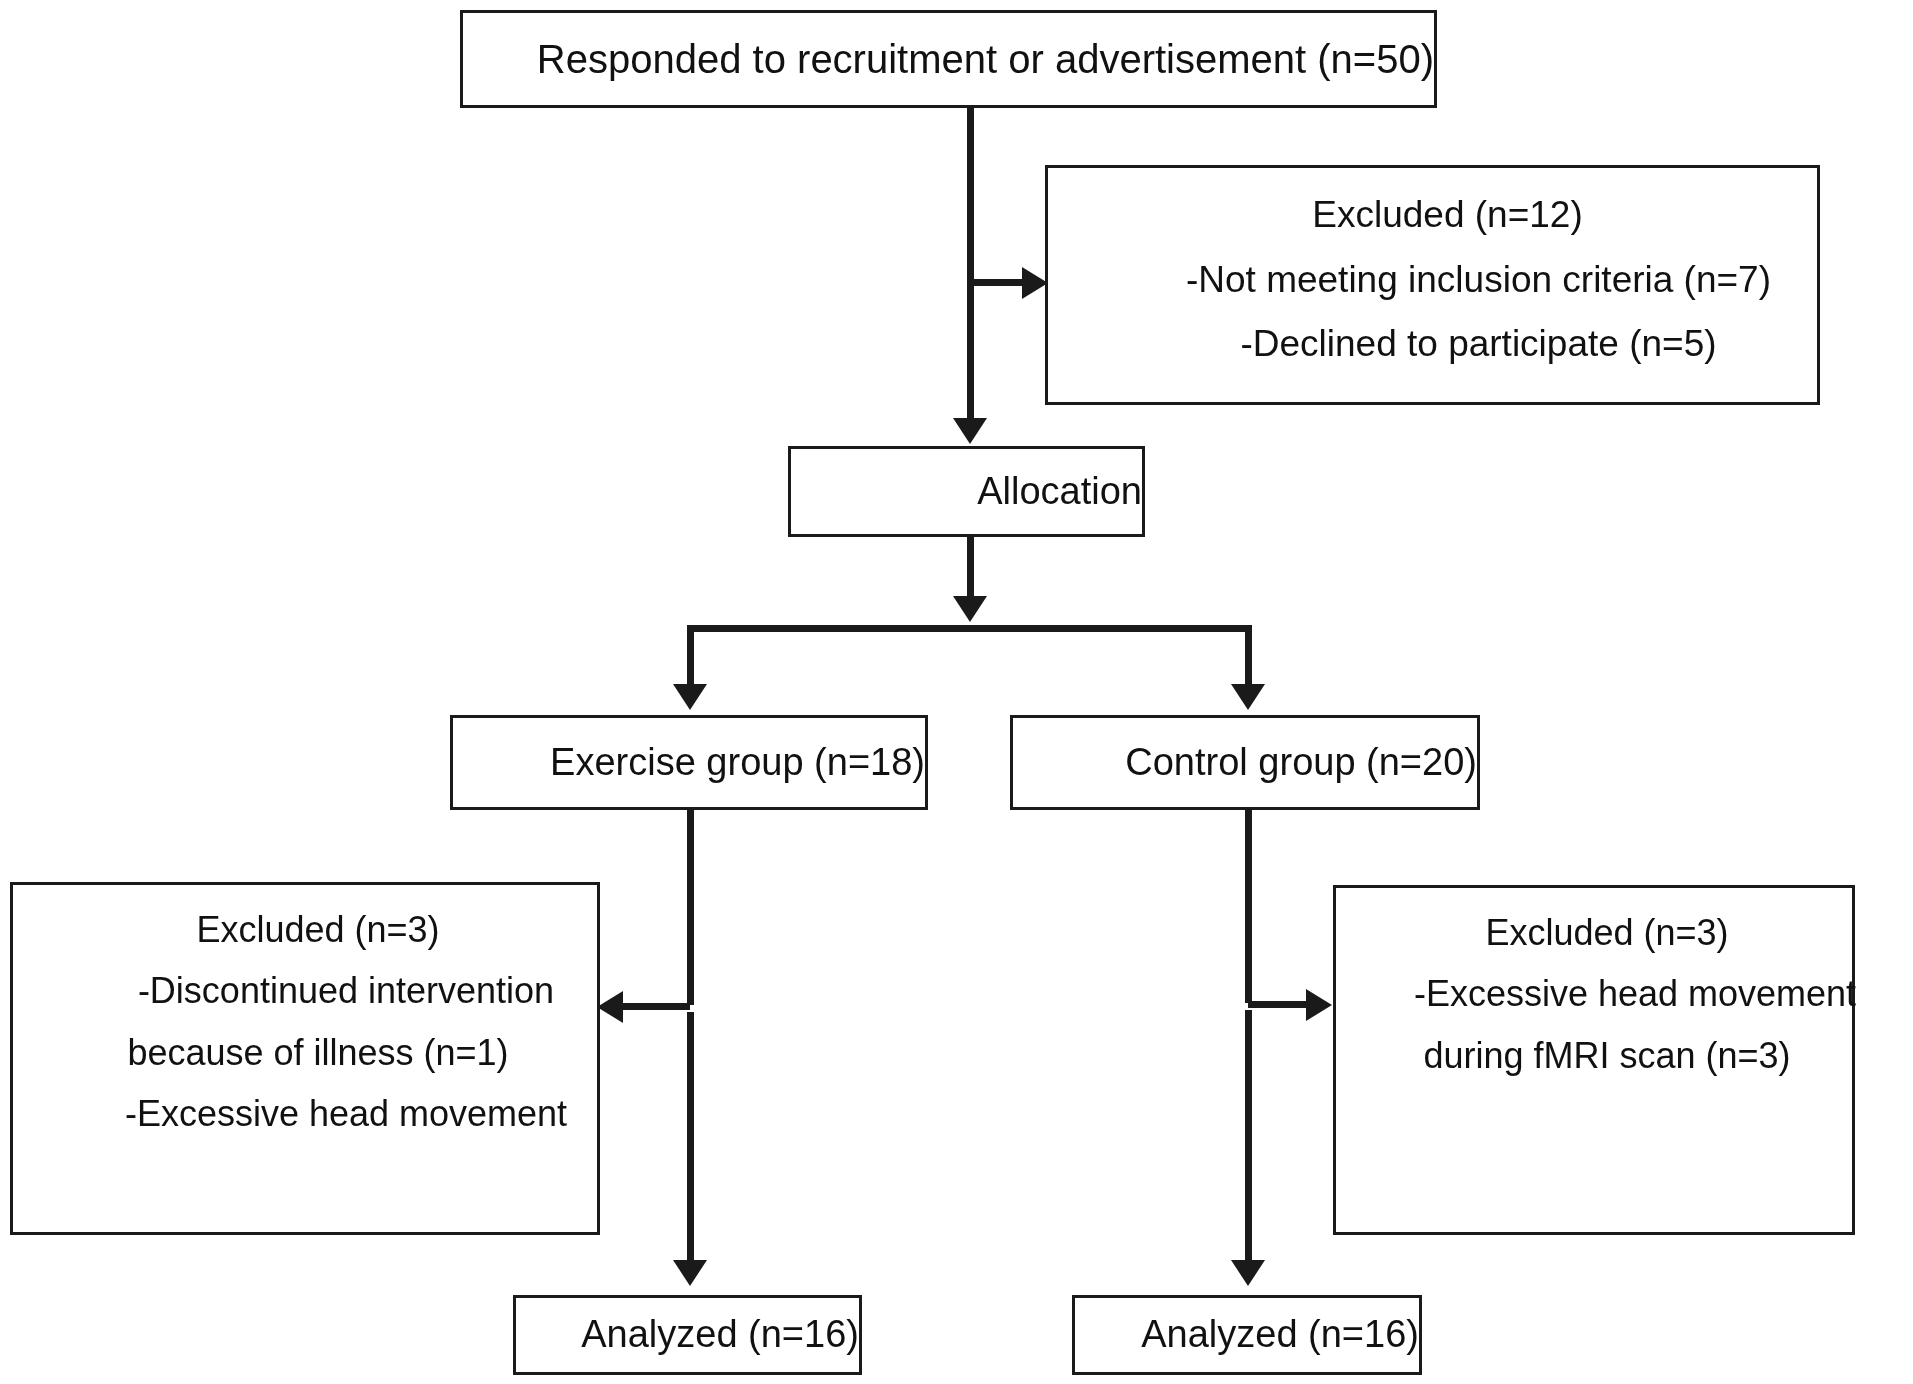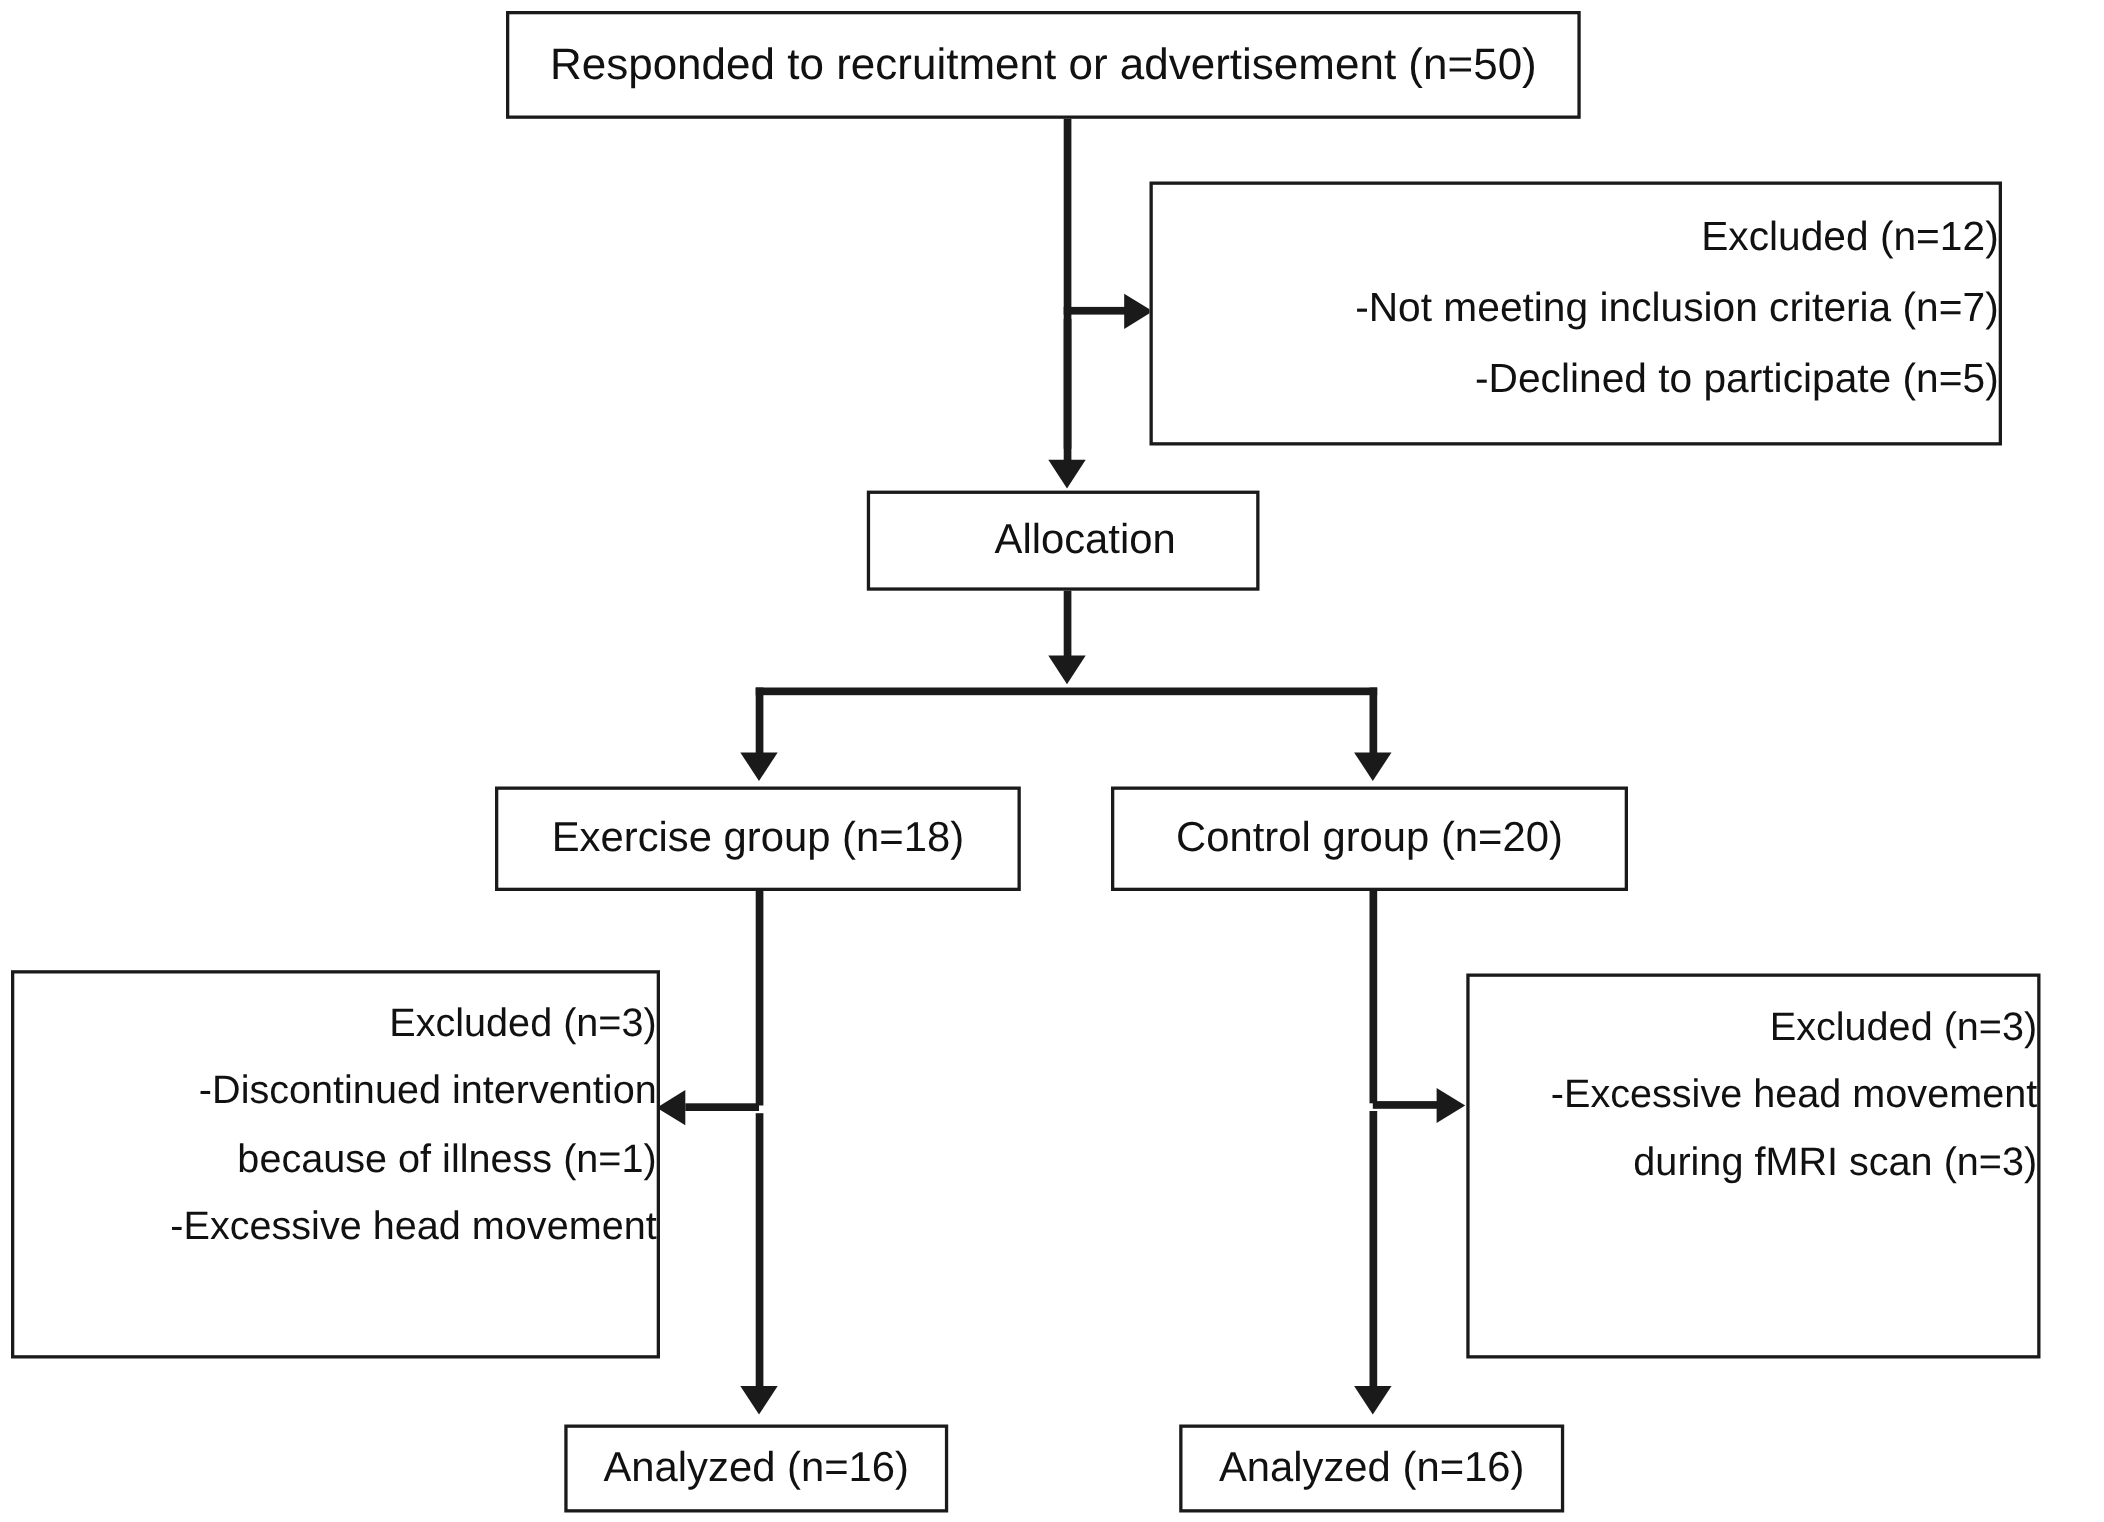--- a/index.html
+++ b/index.html
@@ -18,26 +18,26 @@
   }
   .box{
     position:absolute;
     box-sizing:border-box;
     border:3px solid #1a1a1a;
     background:#ffffff;
     display:flex;
     flex-direction:column;
   }
   .box.center{
-    align-items:center;
+    align-items:flex-end;
     justify-content:center;
     text-align:center;
   }
   .box.left{
-    align-items:flex-end;
+    align-items:center;
     justify-content:flex-start;
     text-align:left;
   }
   .box-text{
     display:block;
     line-height:1.15;
     color:#111111;
     white-space:pre;
   }
   

